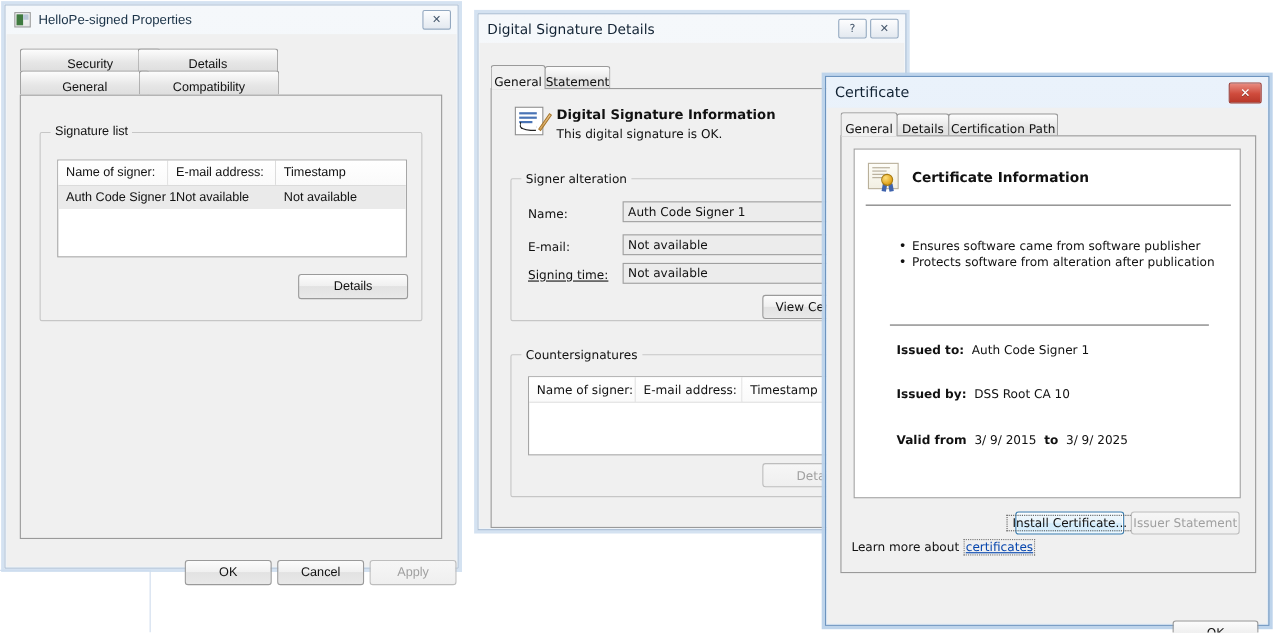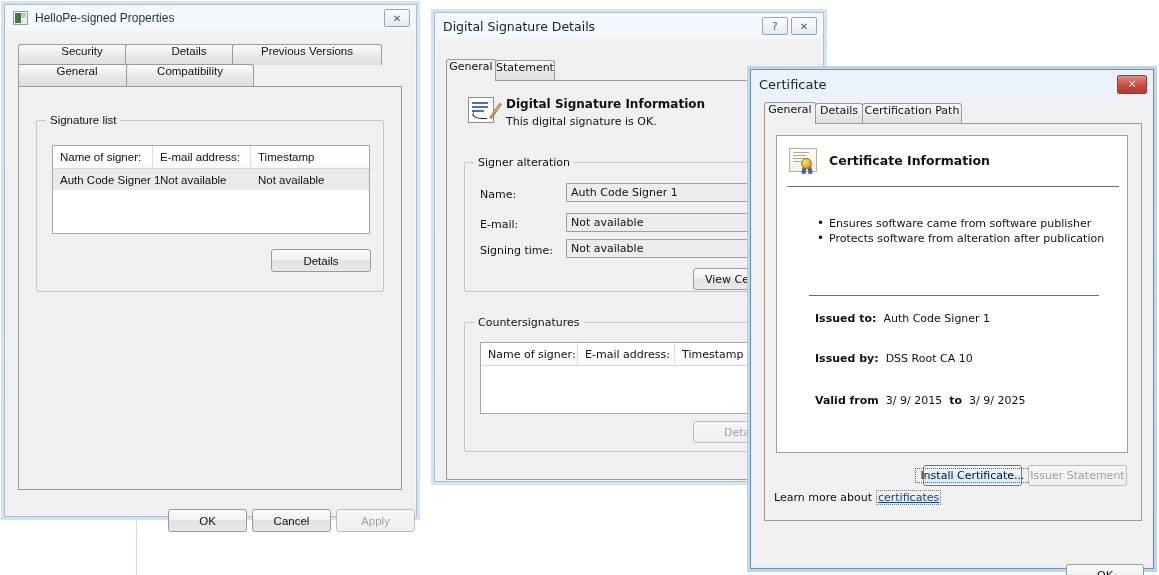--- a/index.html
+++ b/index.html
@@ -96,21 +96,21 @@
   .tabstrip { position: absolute; }
   .tab {
     position: absolute;
     box-sizing: border-box;
     background: linear-gradient(#fdfdfd, #e6e6e6 60%, #dedede);
     border: 1px solid #9a9a9a;
     border-bottom: none;
     border-radius: 3px 3px 0 0;
     font-size: 11.5px;
     color: #111;
-    display: flex; align-items: flex-start; justify-content: center;
+    display: flex; align-items: flex-end; justify-content: center;
     white-space: nowrap;
   }
   .tab.selected {
     background: #f0f0f0;
     border-color: #9a9a9a;
     z-index: 5;
   }
   .tabpanel {
     position: absolute;
     background: #f0f0f0;
@@ -305,23 +305,20 @@
 
     <div class="win-body">
 
       <div class="tabstrip" style="left:12px; top:13px; width:384px; height:44px;">
 
         <div class="tab" style="left:0px;   top:0px; width:128px; height:21px;">
           <span>Security</span>
         </div>
         <div class="tab" style="left:107px; top:0px; width:128px; height:21px;">
           <span>Details</span>
-        </div>
-        <div class="tab" style="left:214px; top:0px; width:150px; height:21px;">
-          <span>Previous Versions</span>
         </div>
 
         <div class="tab" style="left:0px;   top:20px; width:118px; height:22px;">
           <span>General</span>
         </div>
         <div class="tab" style="left:108px; top:20px; width:128px; height:22px;">
           <span>Compatibility</span>
         </div>
       </div>
 
@@ -397,21 +394,21 @@
         <span class="lbl" style="left:15px; top:25px;">Name:</span>
         <div class="field" style="left:101px; top:20px; width:238px; height:19px;">
           <span>Auth Code Signer 1</span>
         </div>
 
         <span class="lbl" style="left:15px; top:55px;">E-mail:</span>
         <div class="field" style="left:101px; top:50px; width:238px; height:19px;">
           <span>Not available</span>
         </div>
 
-        <span class="lbl" style="left:15px; top:81px;">Signing time:</span>
+        <span class="lbl" style="left:15px; top:81px;text-decoration:underline;">Signing time:</span>
         <div class="field" style="left:101px; top:76px; width:238px; height:19px;">
           <span>Not available</span>
         </div>
 
         <div class="btn" style="left:228px; top:105px; width:110px; height:22px; justify-content:flex-start; padding-left:11px;">
           <span class="btn-inner">View Certi</span>
         </div>
       </div>
 
       <div class="group" style="left:28px; top:283px; width:345px; height:130px;">

